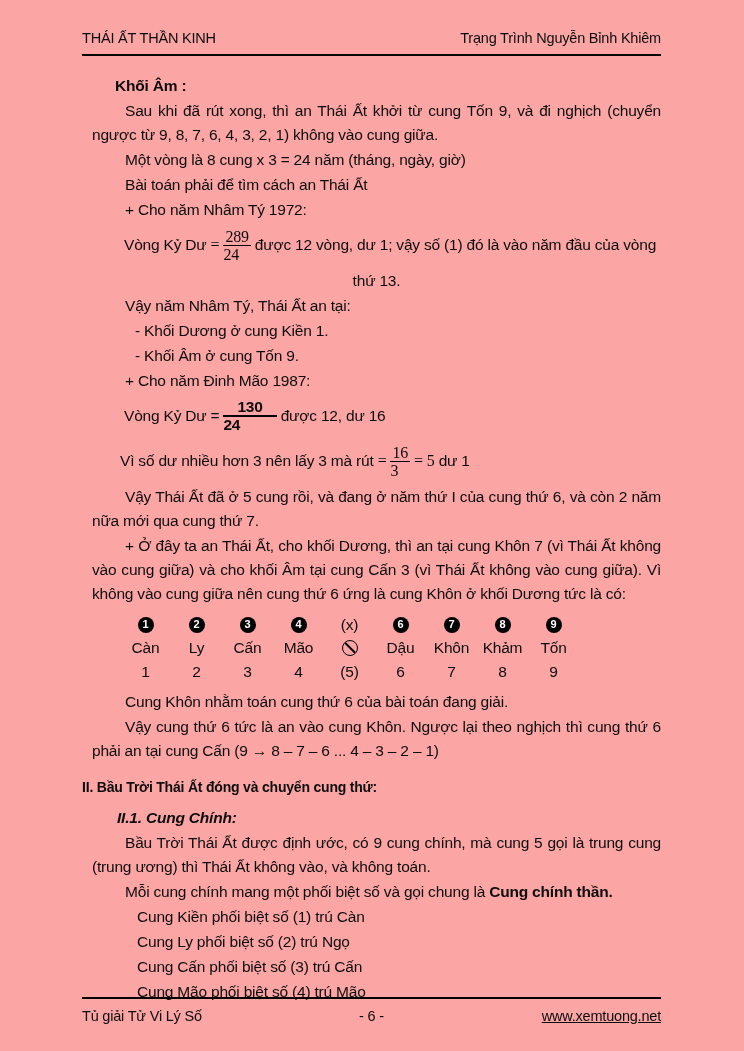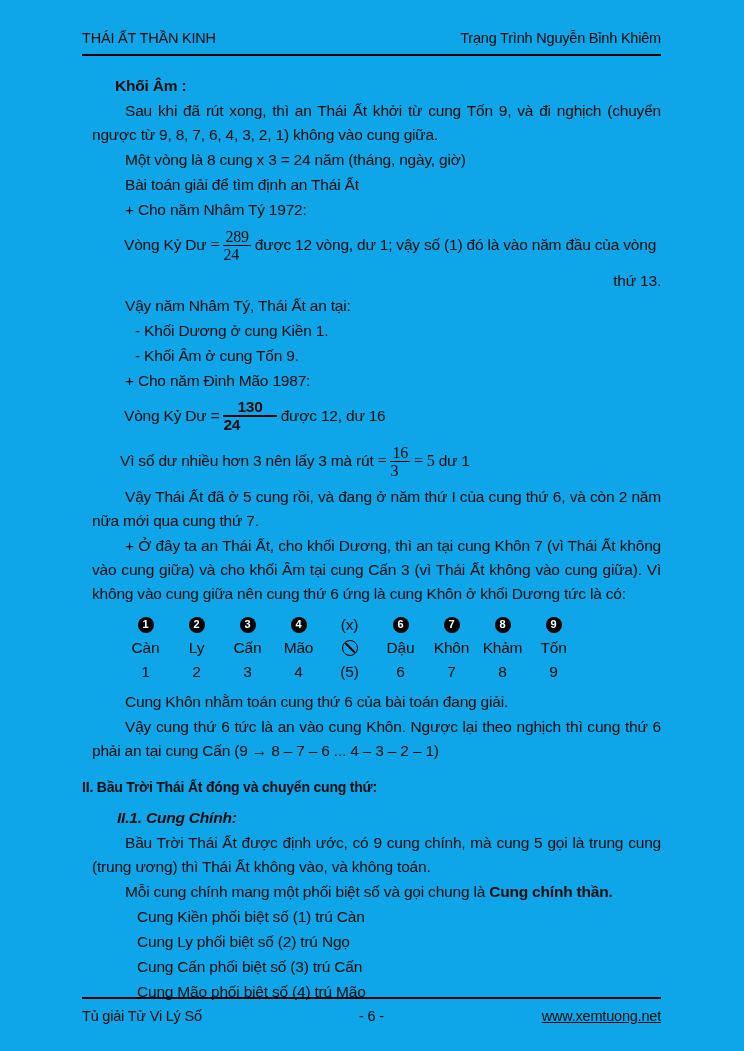--- a/index.html
+++ b/index.html
@@ -1,30 +1,30 @@
 <!DOCTYPE html>
 <html><head>
 <meta charset="utf-8">
 <style>
   html,body { margin:0; padding:0; background:#ffffff; }
   .page {
     position:relative; width:744px; height:1051px; margin:0 auto;
-    background:#0ea5e9; color:#0d0d0d; overflow:hidden; box-sizing:border-box;
+    background:#fca5a5; color:#0d0d0d; overflow:hidden; box-sizing:border-box;
     padding:26px 83px 0 82px;
     font-family:"Liberation Sans", sans-serif;
     font-size:15.5px; line-height:24px; letter-spacing:-0.2px;
   }
   .doc-header {
     display:flex; justify-content:space-between; align-items:flex-end;
     border-bottom:2px solid #000; padding-bottom:4px; font-size:14.5px;
   }
   .h-khoi-am { margin:18px 0 0 33px; font-weight:bold; }
   p { margin:1px 0 0 10px; }
   .indent { text-indent:33px; text-align:justify; }
-  .noindent { text-indent:0; text-align:right; }
+  .noindent { text-indent:0; text-align:center; }
   .li  { margin-left:53px; }
   .li2 { margin-left:55px; }
   .formula-line { margin:2px 0 0 42px; white-space:nowrap; text-align:left; }
   .serif { font-family:"Liberation Serif", serif; font-size:16px; }
   .frac { display:inline-block; vertical-align:middle; text-align:left; line-height:1.08; margin:4px 4px; }
   .frac .num { display:block; border-bottom:1px solid #000; padding:0 2px; }
   .frac .den { display:block; }
   .frac-bold { font-weight:bold; font-family:"Liberation Sans", sans-serif; font-size:15.5px; }
   .frac-bold .num { border-bottom:2px solid #000; padding:0 14px; }
   .cung-table { display:flex; margin:8px 0 0 38px; }
@@ -65,21 +65,21 @@
 
   <div class="doc-header">
     <span>THÁI ẤT THẦN KINH</span>
     <span>Trạng Trình Nguyễn Bỉnh Khiêm</span>
   </div>
 
   <p class="h-khoi-am">Khối Âm :</p>
 
   <p class="indent">Sau khi đã rút xong, thì an Thái Ất khởi từ cung Tốn 9, và đi nghịch (chuyển ngược từ 9, 8, 7, 6, 4, 3, 2, 1) không vào cung giữa.</p>
   <p class="indent">Một vòng là 8 cung x 3 = 24 năm (tháng, ngày, giờ)</p>
-  <p class="indent">Bài toán giải để tìm định an Thái Ất</p>
+  <p class="indent">Bài toán phải để tìm cách an Thái Ất</p>
   <p class="indent">+ Cho năm Nhâm Tý 1972:</p>
 
   <p class="formula-line"><span>Vòng Kỷ Dư</span> <span class="serif">=</span><span class="frac serif"><span class="num">289</span><span class="den">24</span></span><span>được 12 vòng, dư 1; vậy số (1) đó là vào năm đầu của vòng</span></p>
 
   <p class="noindent">thứ 13.</p>
   <p class="indent">Vậy năm Nhâm Tý, Thái Ất an tại:</p>
 
   <p class="li">- Khối Dương ở cung Kiền 1.</p>
   <p class="li">- Khối Âm ở cung Tốn 9.</p>
 

